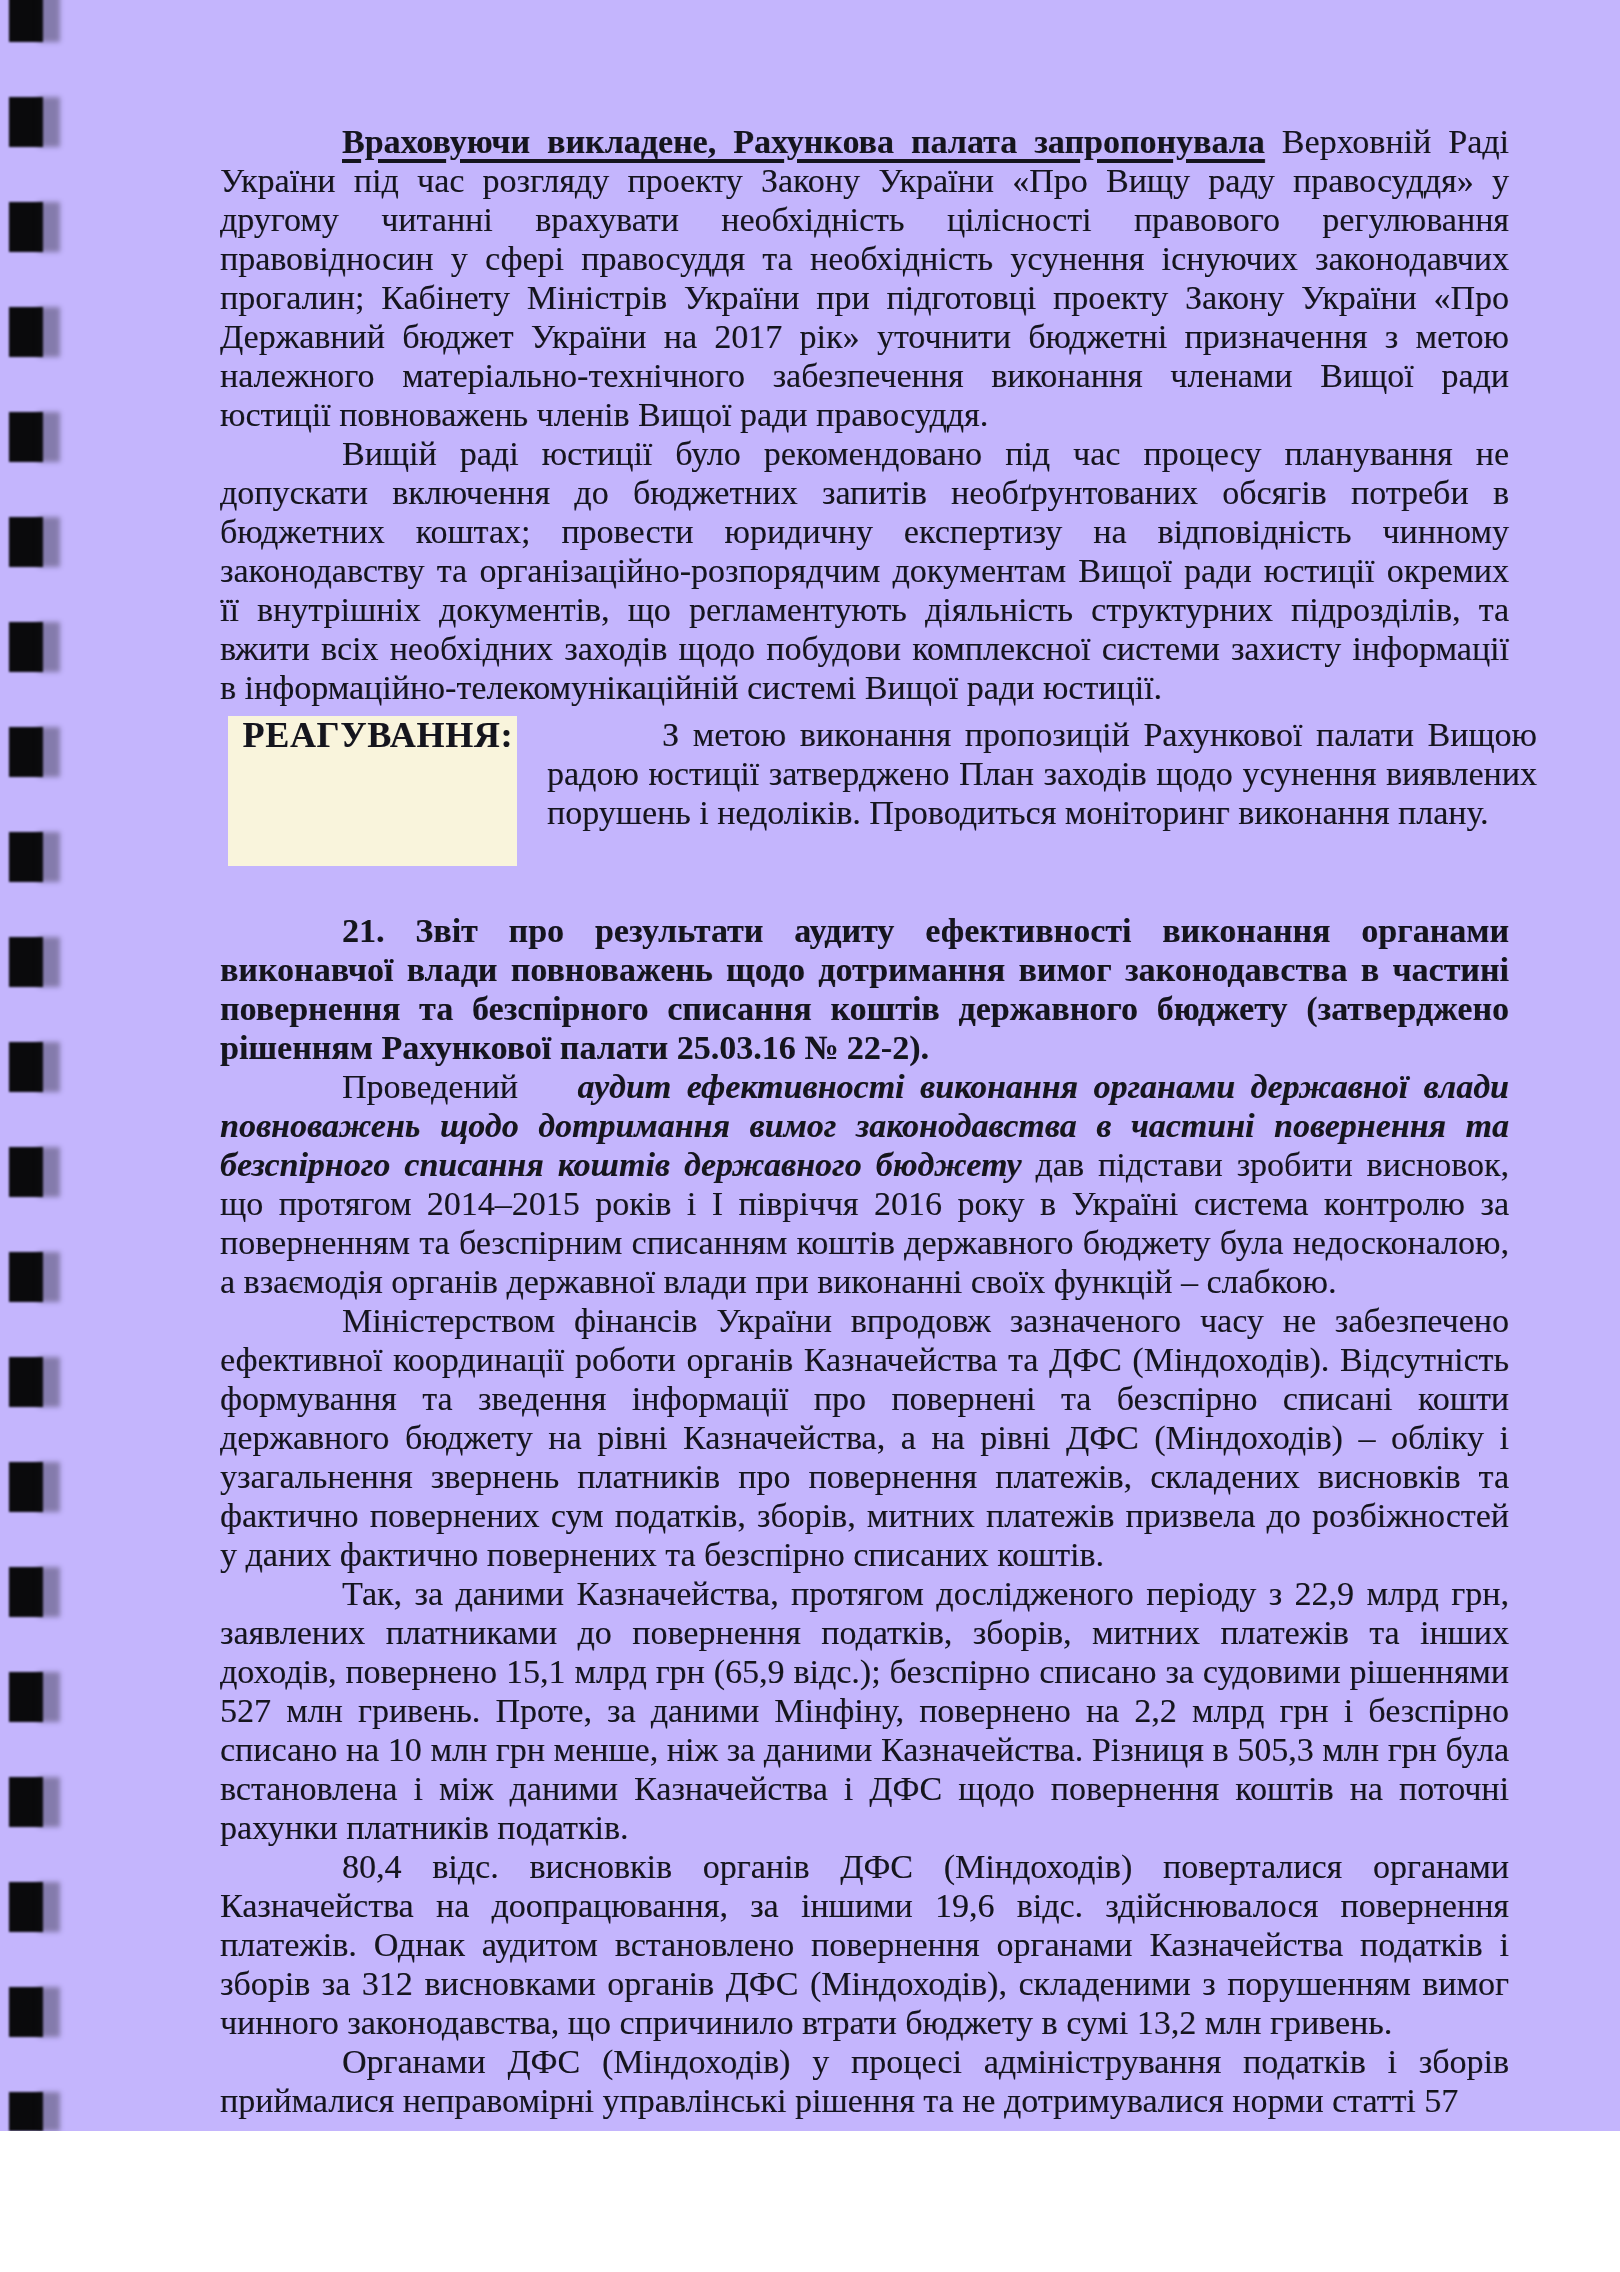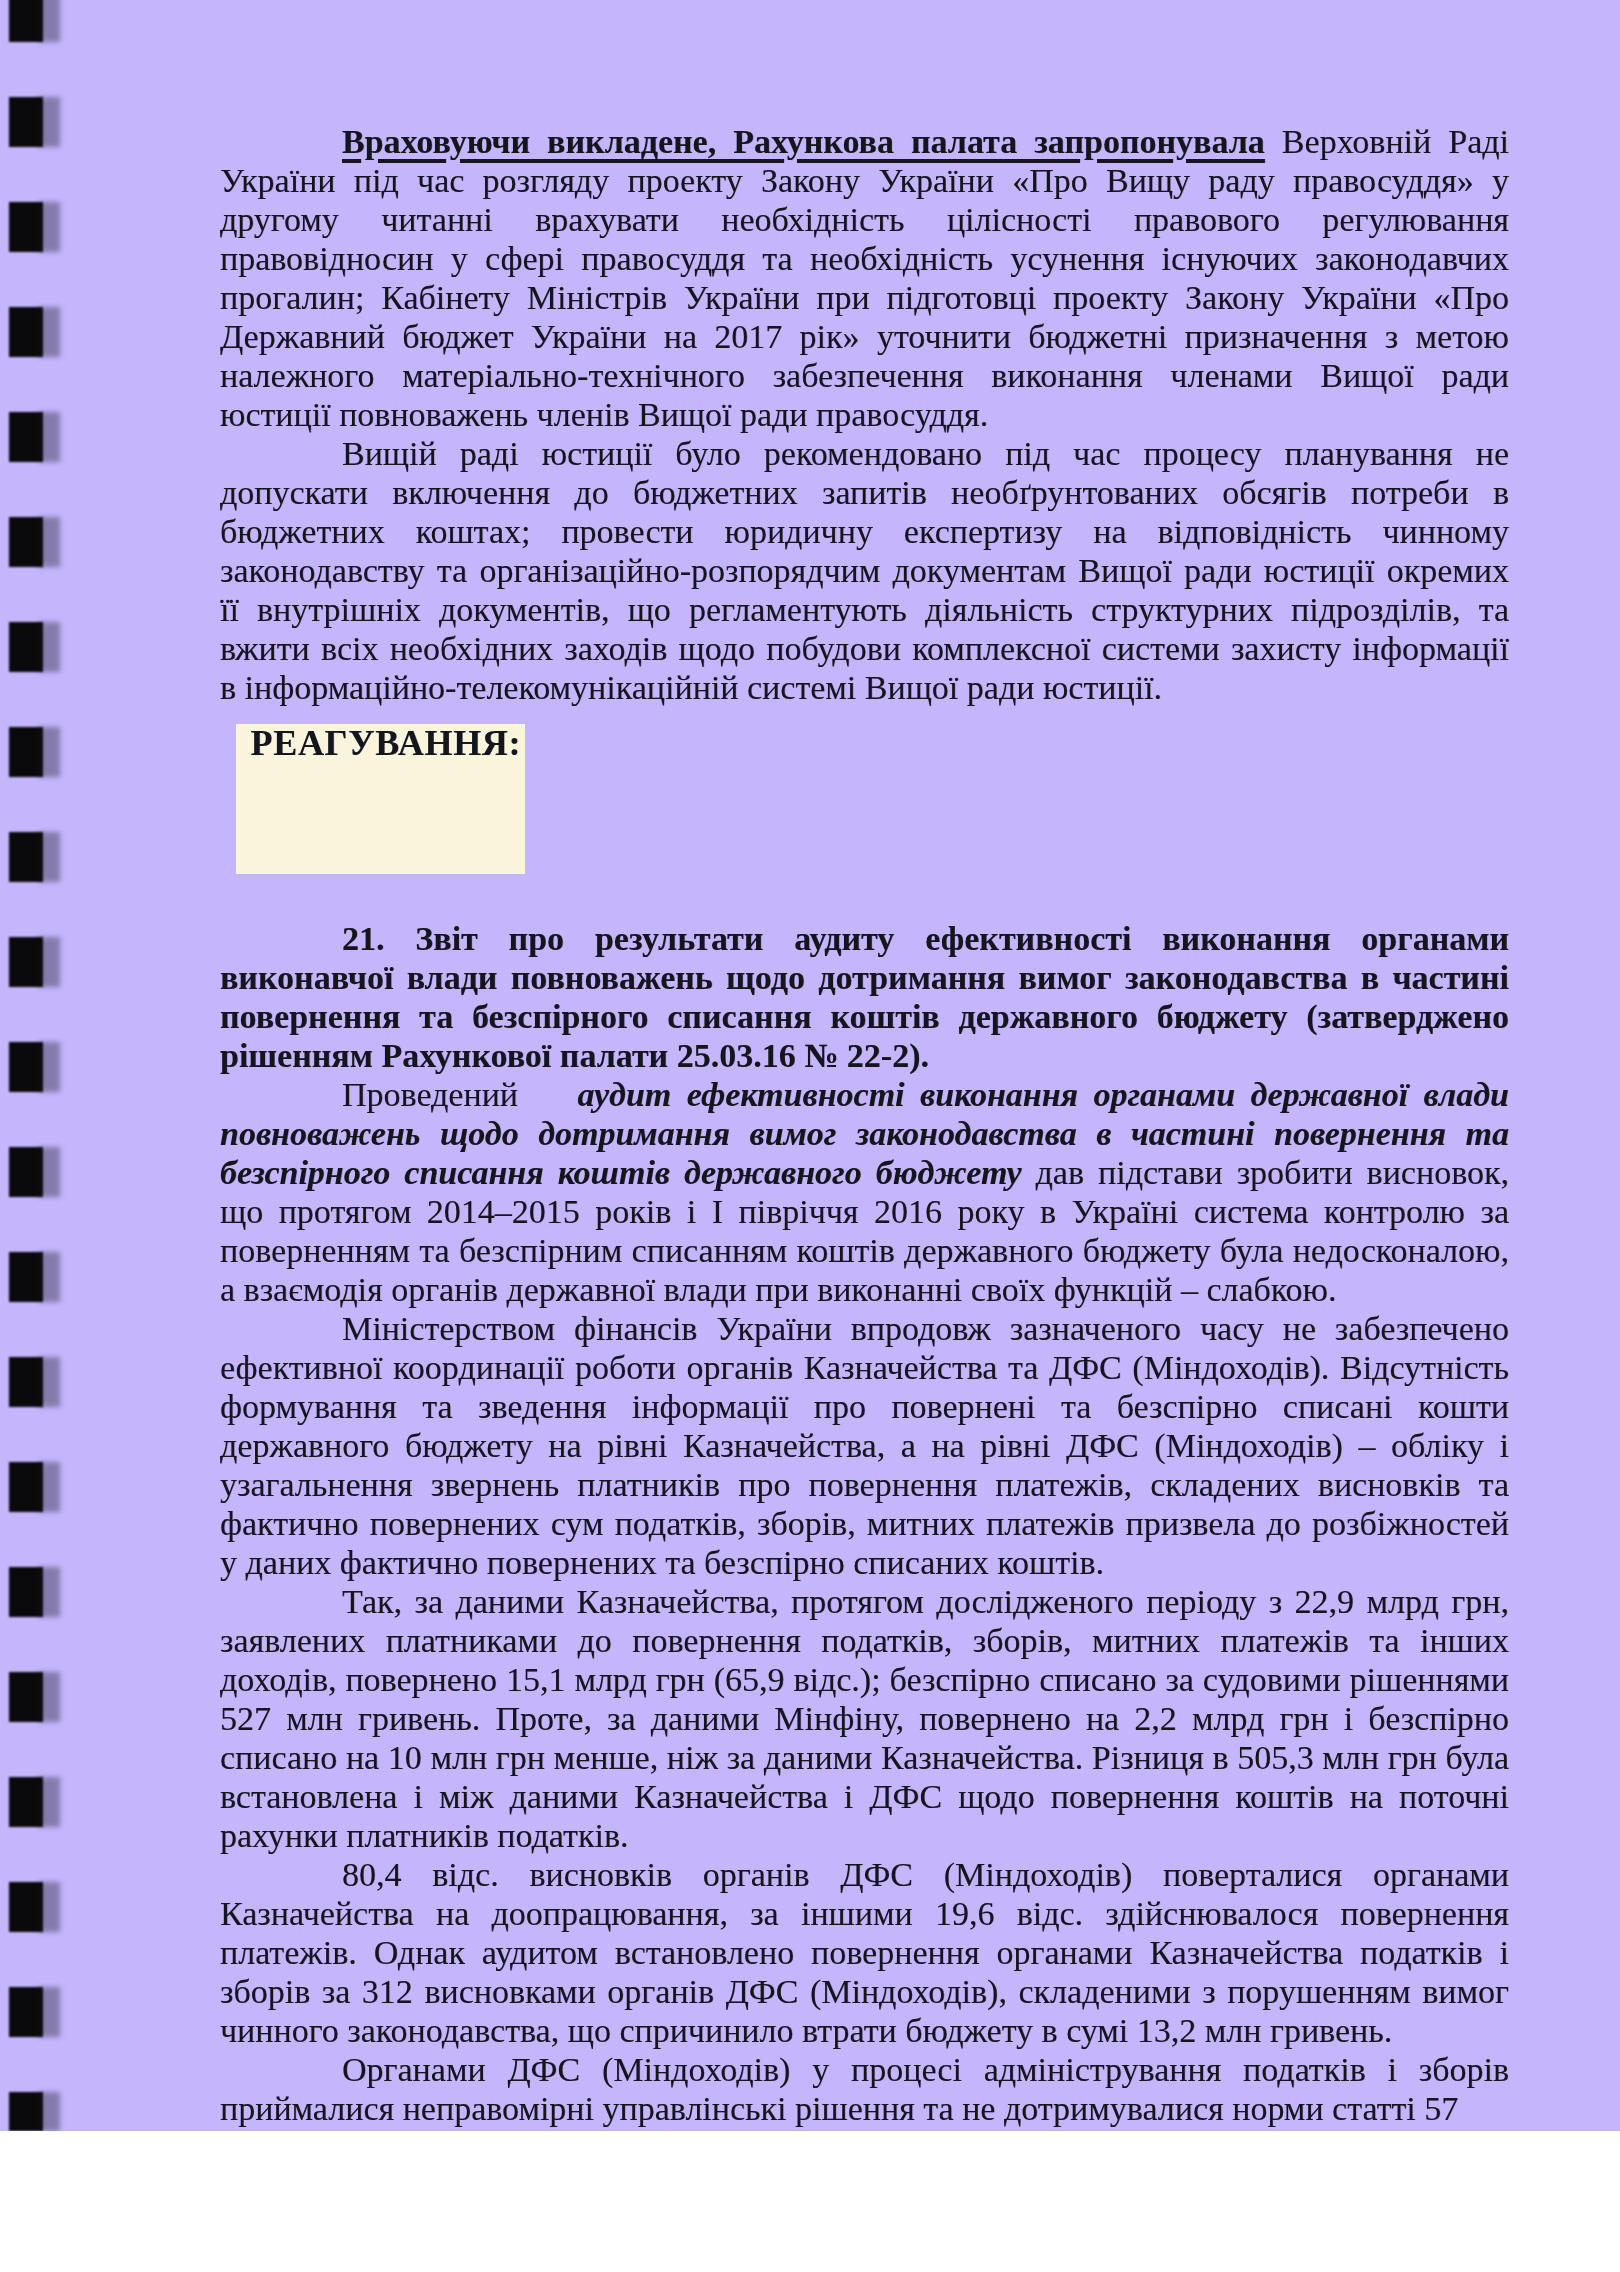--- a/index.html
+++ b/index.html
@@ -58,21 +58,21 @@
     text-indent: 122px;
   }
   .lead-bold-underline {
     font-weight: bold;
     text-decoration: underline;
     text-decoration-thickness: 4px;
     text-underline-offset: 6px;
   }
   .reag-row {
     position: relative;
-    margin: 16px;
+    margin: 8px;
     min-height: 155px;
     padding-left: 20px;
   }
   .reag-highlight {
     position: absolute;
     left: 0;
     top: 1.3px;
     width: 289px;
     height: 150px;
     background: #f9f4dc;
@@ -125,20 +125,21 @@
 
   <div class="content">
 
     <p class="para"><span class="lead-bold-underline">Враховуючи викладене, Рахункова палата запропонувала</span><span> Верховній Раді України під час розгляду проекту Закону України «Про Вищу раду правосуддя» у другому читанні врахувати необхідність цілісності правового регулювання правовідносин у сфері правосуддя та необхідність усунення існуючих законодавчих прогалин; Кабінету Міністрів України при підготовці проекту Закону України «Про Державний бюджет України на 2017 рік» уточнити бюджетні призначення з метою належного матеріально-технічного забезпечення виконання членами Вищої ради юстиції повноважень членів Вищої ради правосуддя.</span></p>
 
     <p class="para">Вищій раді юстиції було рекомендовано під час процесу планування не допускати включення до бюджетних запитів необґрунтованих обсягів потреби в бюджетних коштах; провести юридичну експертизу на відповідність чинному законодавству та організаційно-розпорядчим документам Вищої ради юстиції окремих її внутрішніх документів, що регламентують діяльність структурних підрозділів, та вжити всіх необхідних заходів щодо побудови комплексної системи захисту інформації в інформаційно-телекомунікаційній системі Вищої ради юстиції.</p>
 
     <div class="reag-row">
       <div class="reag-highlight"></div>
       <span class="reag-label">РЕАГУВАННЯ:</span>
+      <p class="reag-text">З метою виконання пропозицій Рахункової палати Вищою радою юстиції затверджено План заходів щодо усунення виявлених порушень і недоліків. Проводиться моніторинг виконання плану.</p>
     </div>
 
     <p class="section-heading">21. Звіт про результати аудиту ефективності виконання органами виконавчої влади повноважень щодо дотримання вимог законодавства в частині повернення та безспірного списання коштів державного бюджету (затверджено рішенням Рахункової палати 25.03.16 № 22-2).</p>
 
     <p class="para"><span>Проведений </span><span class="em-bold-italic">аудит ефективності виконання органами державної влади повноважень щодо дотримання вимог законодавства в частині повернення та безспірного списання коштів державного бюджету</span><span> дав підстави зробити висновок, що протягом 2014–2015 років і І півріччя 2016 року в Україні система контролю за поверненням та безспірним списанням коштів державного бюджету була недосконалою, а взаємодія органів державної влади при виконанні своїх функцій – слабкою.</span></p>
 
     <p class="para">Міністерством фінансів України впродовж зазначеного часу не забезпечено ефективної координації роботи органів Казначейства та ДФС (Міндоходів). Відсутність формування та зведення інформації про повернені та безспірно списані кошти державного бюджету на рівні Казначейства, а на рівні ДФС (Міндоходів) – обліку і узагальнення звернень платників про повернення платежів, складених висновків та фактично повернених сум податків, зборів, митних платежів призвела до розбіжностей у даних фактично повернених та безспірно списаних коштів.</p>
 
     <p class="para">Так, за даними Казначейства, протягом дослідженого періоду з 22,9 млрд грн, заявлених платниками до повернення податків, зборів, митних платежів та інших доходів, повернено 15,1 млрд грн (65,9 відс.); безспірно списано за судовими рішеннями 527 млн гривень. Проте, за даними Мінфіну, повернено на 2,2 млрд грн і безспірно списано на 10 млн грн менше, ніж за даними Казначейства. Різниця в 505,3 млн грн була встановлена і між даними Казначейства і ДФС щодо повернення коштів на поточні рахунки платників податків.</p>
 

